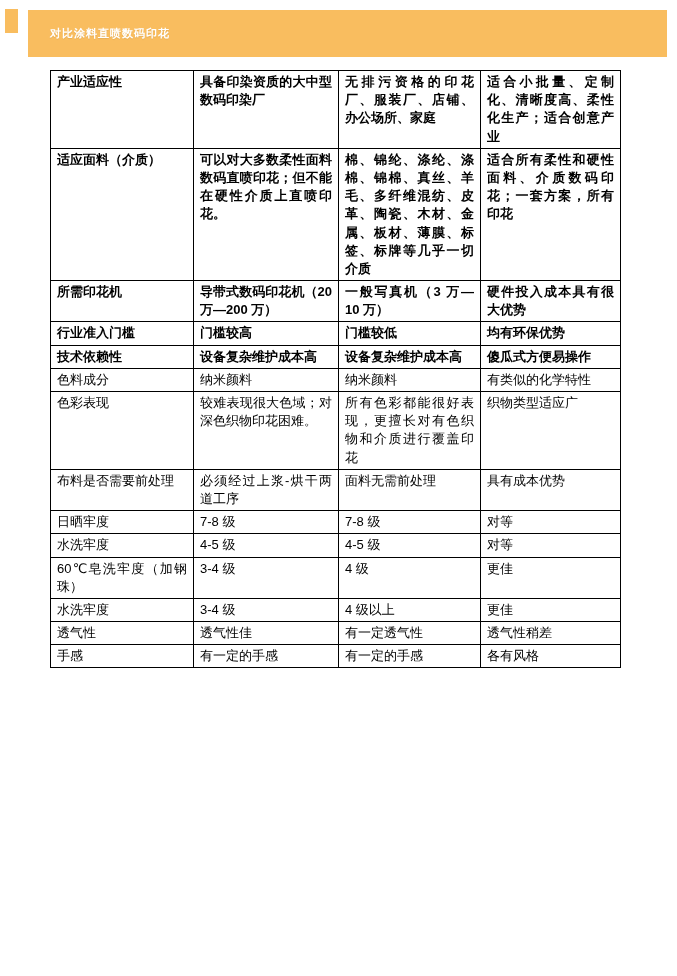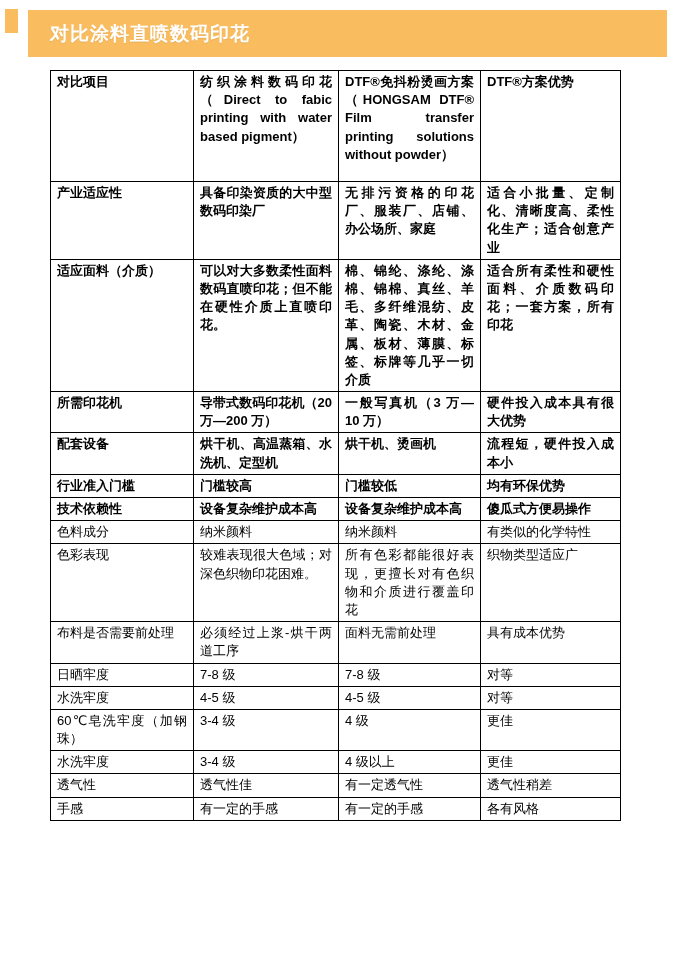--- a/index.html
+++ b/index.html
@@ -14,21 +14,21 @@
     background:var(--accent,#F9BD5F);
   }
   .title-bar{
     position:absolute;left:28px;top:10px;width:639px;height:47px;
     background:var(--accent,#F9BD5F);
     display:flex;align-items:center;
   }
   .page-title{
     margin-left:22px;
     color:var(--title_text,#FFFFFF);
-    font-weight:bold;font-size:19px;letter-spacing:1px;
+    font-weight:bold;font-size:11px;letter-spacing:1px;
     text-shadow:0 1px 1px rgba(0,0,0,0.08);
     text-align:right;
   }
   table.cmp{
     position:absolute;left:50px;top:70px;width:570px;
     border-collapse:collapse;table-layout:fixed;
     background:#fff;
   }
   table.cmp td{
     border:1px solid var(--border,#000000);
@@ -56,49 +56,37 @@
 </div>
 
 <table class="cmp">
   <colgroup>
       <col class="c0">
       <col class="c1">
       <col class="c2">
       <col class="c3">
     </colgroup>
   <tbody>
-    <tr class="thead bold">
-      <td>对比项目</td>
-      <td>纺织涂料数码印花（Direct to fabic printing with water based pigment）</td>
-      <td>DTF®免抖粉烫画方案（HONGSAM DTF® Film transfer printing solutions without powder）</td>
-      <td>DTF®方案优势</td>
-    </tr>
     <tr class="bold">
       <td>产业适应性</td>
       <td>具备印染资质的大中型数码印染厂</td>
       <td>无排污资格的印花厂、服装厂、店铺、办公场所、家庭</td>
       <td>适合小批量、定制化、清晰度高、柔性化生产；适合创意产业</td>
     </tr>
     <tr class="bold">
       <td>适应面料（介质）</td>
       <td>可以对大多数柔性面料数码直喷印花；但不能在硬性介质上直喷印花。</td>
       <td>棉、锦纶、涤纶、涤棉、锦棉、真丝、羊毛、多纤维混纺、皮革、陶瓷、木材、金属、板材、薄膜、标签、标牌等几乎一切介质</td>
       <td>适合所有柔性和硬性面料、介质数码印花；一套方案，所有印花</td>
     </tr>
     <tr class="bold">
       <td>所需印花机</td>
       <td>导带式数码印花机（20 万—200 万）</td>
       <td>一般写真机（3 万—10 万）</td>
       <td>硬件投入成本具有很大优势</td>
-    </tr>
-    <tr class="bold">
-      <td>配套设备</td>
-      <td>烘干机、高温蒸箱、水洗机、定型机</td>
-      <td>烘干机、烫画机</td>
-      <td>流程短，硬件投入成本小</td>
     </tr>
     <tr class="bold">
       <td>行业准入门槛</td>
       <td>门槛较高</td>
       <td>门槛较低</td>
       <td>均有环保优势</td>
     </tr>
     <tr class="bold">
       <td>技术依赖性</td>
       <td>设备复杂维护成本高</td>

